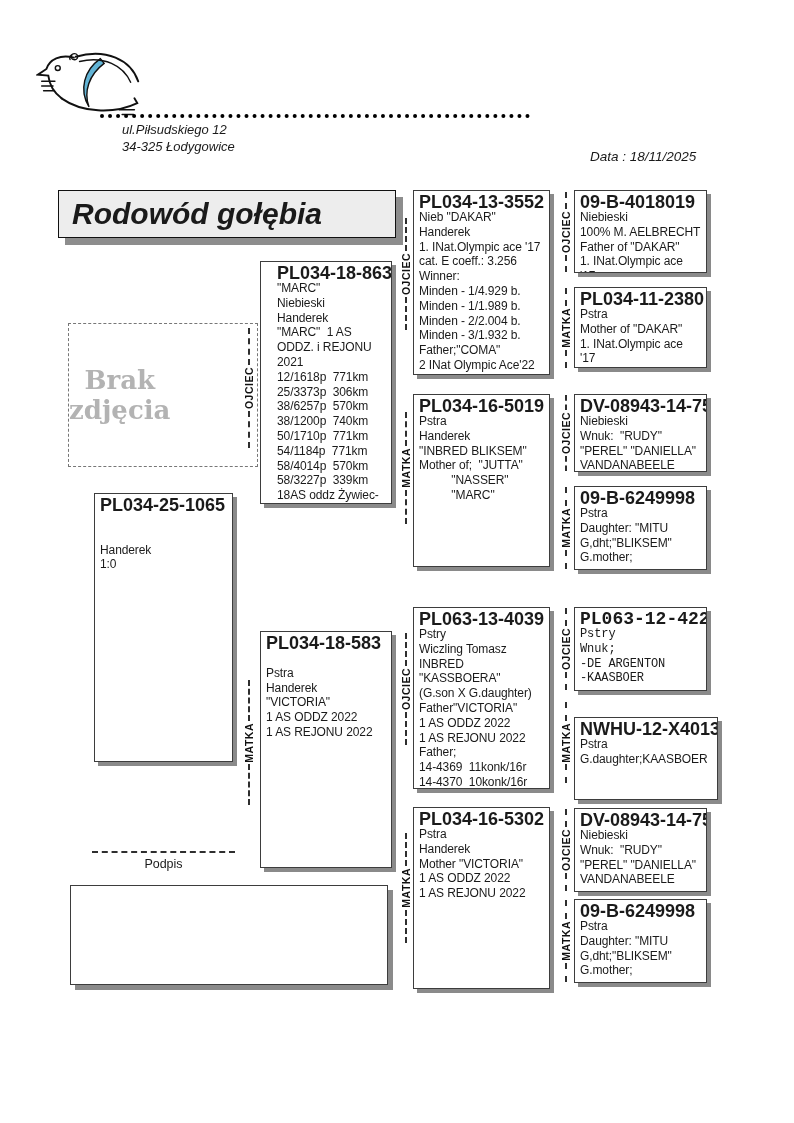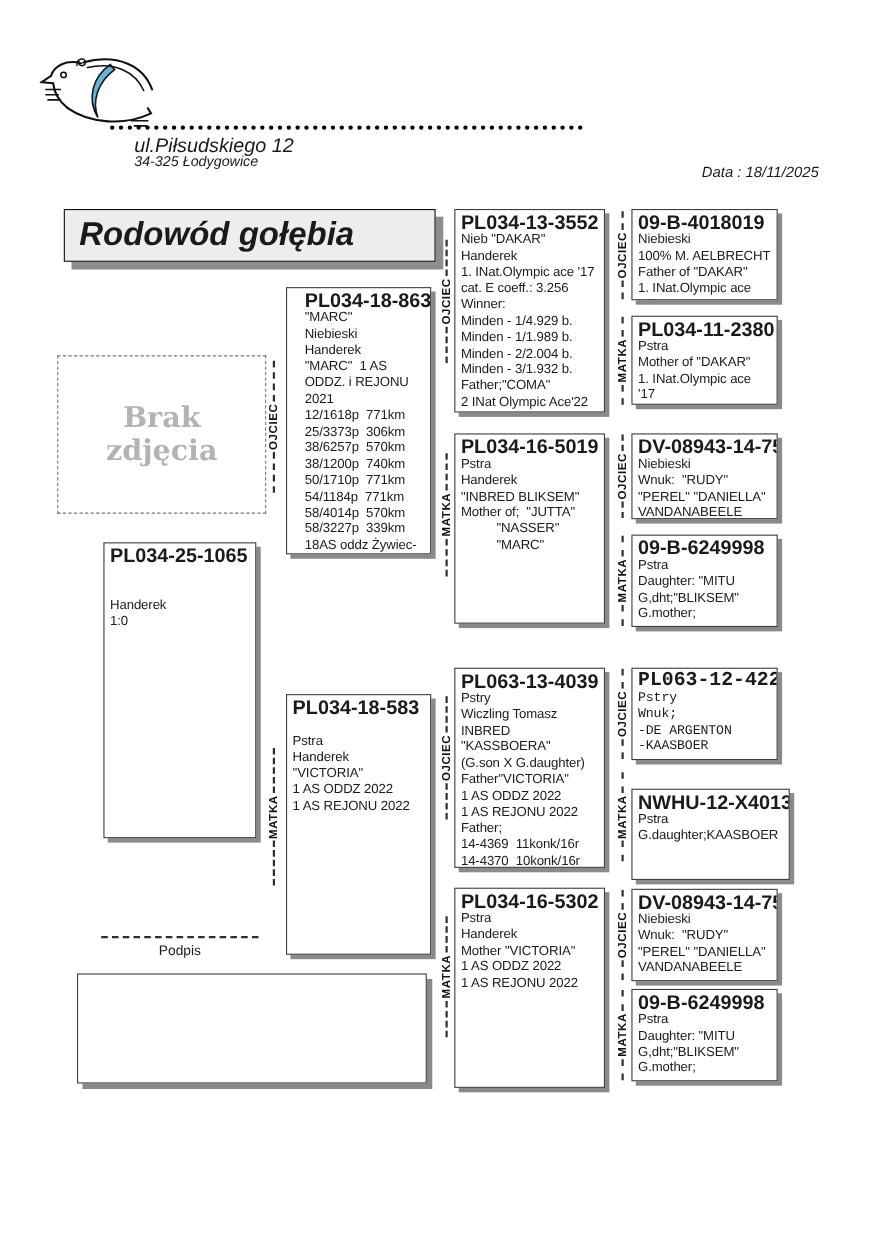--- a/index.html
+++ b/index.html
@@ -4,30 +4,30 @@
 <style>
   * { margin:0; padding:0; box-sizing:border-box; }
   html,body { background:#ffffff; }
   body { font-family:"Liberation Sans", sans-serif; color:#1a1a1a; }
   .page { position:relative; width:794px; height:1123px; margin:0 auto; background:#fff; overflow:hidden; }
 
   
   .logo { position:absolute; left:36px; top:50px; }
   .owner-name { position:absolute; left:113px; top:72px; font-size:34px; font-weight:bold; font-style:italic; letter-spacing:1.5px; white-space:nowrap; }
   .name-underline { position:absolute; left:100px; top:114px; width:430px; height:0; border-top:4px dotted #000; }
-  .addr1 { position:absolute; left:122px; top:122px; font-size:18px; font-style:italic; }
+  .addr1 { position:absolute; left:122px; top:122px; font-size:13px; font-style:italic; }
   .addr2 { position:absolute; left:122px; top:139px; font-size:13px; font-style:italic; }
-  .date-line { position:absolute; left:590px; top:149px; font-size:13.5px; font-style:italic;margin-left:48px; }
+  .date-line { position:absolute; left:590px; top:149px; font-size:13.5px; font-style:italic; }
 
   
   .title-box { position:absolute; left:58px; top:190px; width:338px; height:48px; background:#ededed; border:1px solid #111; box-shadow:7px 7px 0 #8d8d8d; }
   .title-box .t { font-size:30px; font-weight:bold; font-style:italic; line-height:46px; padding-left:13px; white-space:nowrap; }
 
   
-  .photo-box { position:absolute; left:52px; top:323px; width:190px; height:144px; border:1px dashed #777; display:flex; align-items:center; justify-content:center; text-align:center; }
+  .photo-box { position:absolute; left:68px; top:323px; width:190px; height:144px; border:1px dashed #777; display:flex; align-items:center; text-align:center; }
   .photo-box .ph { font-family:"DejaVu Serif", serif; font-weight:bold; font-size:26px; line-height:30px; color:#b3b3b3; white-space:pre-line; }
 
   
   .pbox { position:absolute; background:#fff; border:1px solid #3d3d3d; box-shadow:4px 4px 0 #8a8a8a; padding:3px 5px; overflow:hidden; }
   .pbox .ring { font-size:18px; font-weight:bold; line-height:16px; white-space:nowrap; }
   .pbox .body { font-size:12px; line-height:14.8px; letter-spacing:-0.1px; white-space:pre-wrap; }
 
   
   .vlabel { position:absolute; width:14px; display:flex; flex-direction:column; align-items:center; }
   .vlabel .dash { flex:1 1 auto; width:0; border-left:2px dashed #2e2e2e; }

